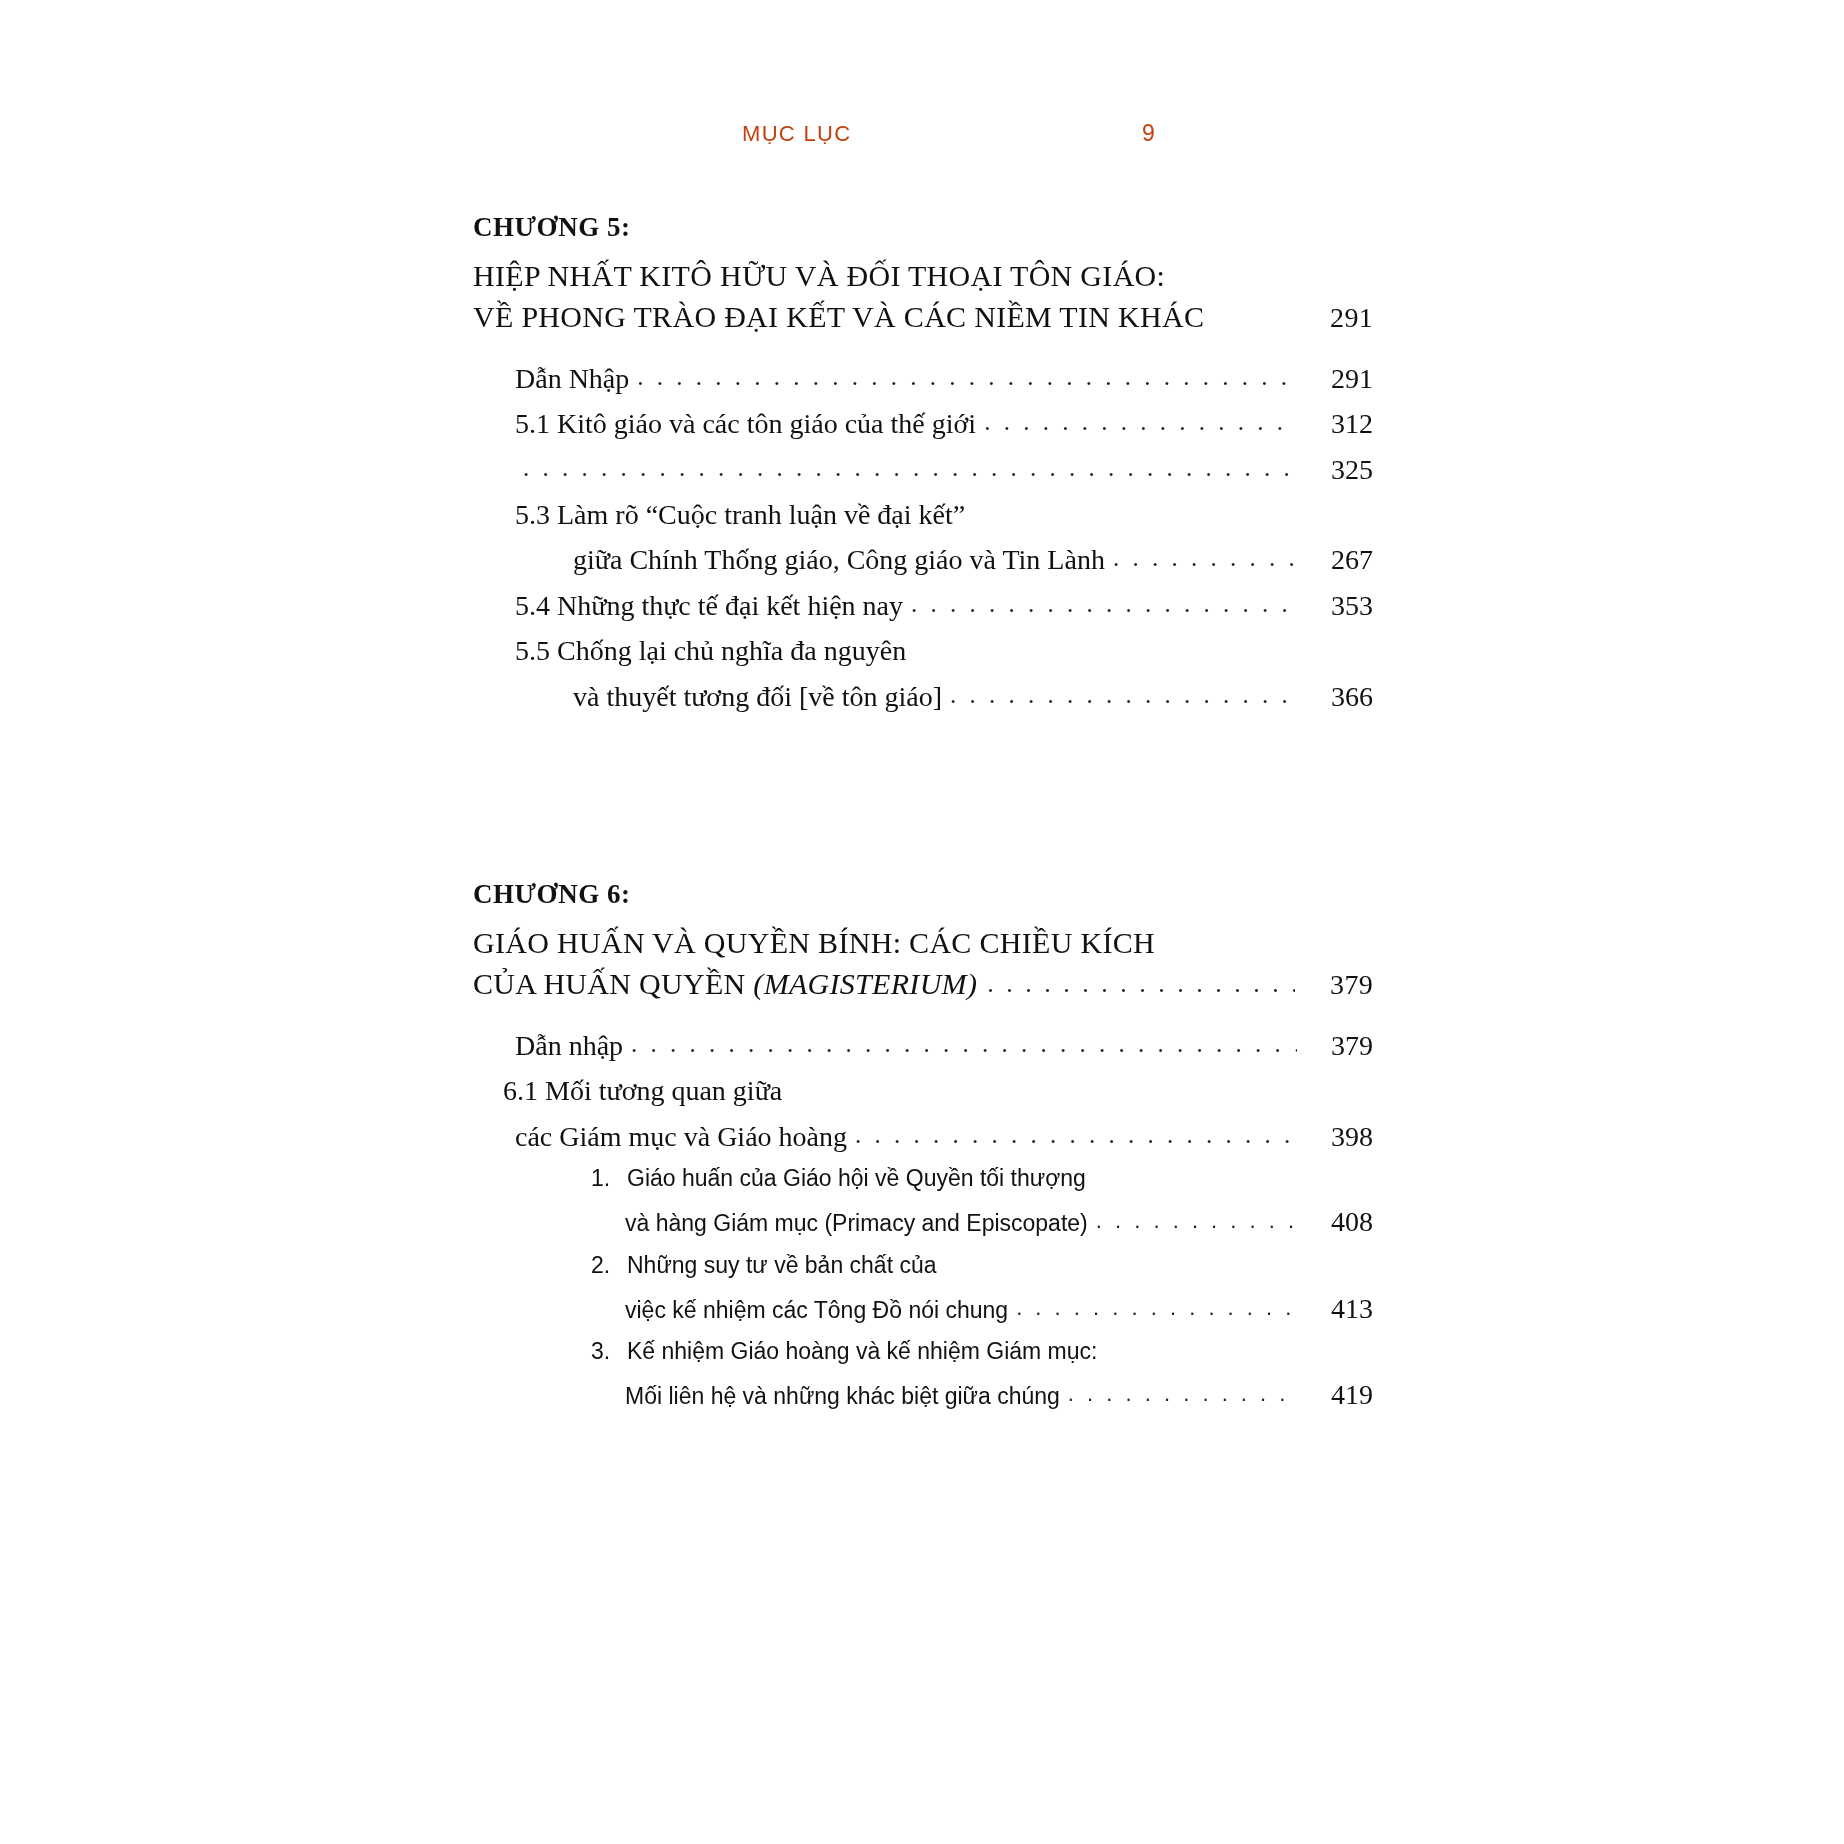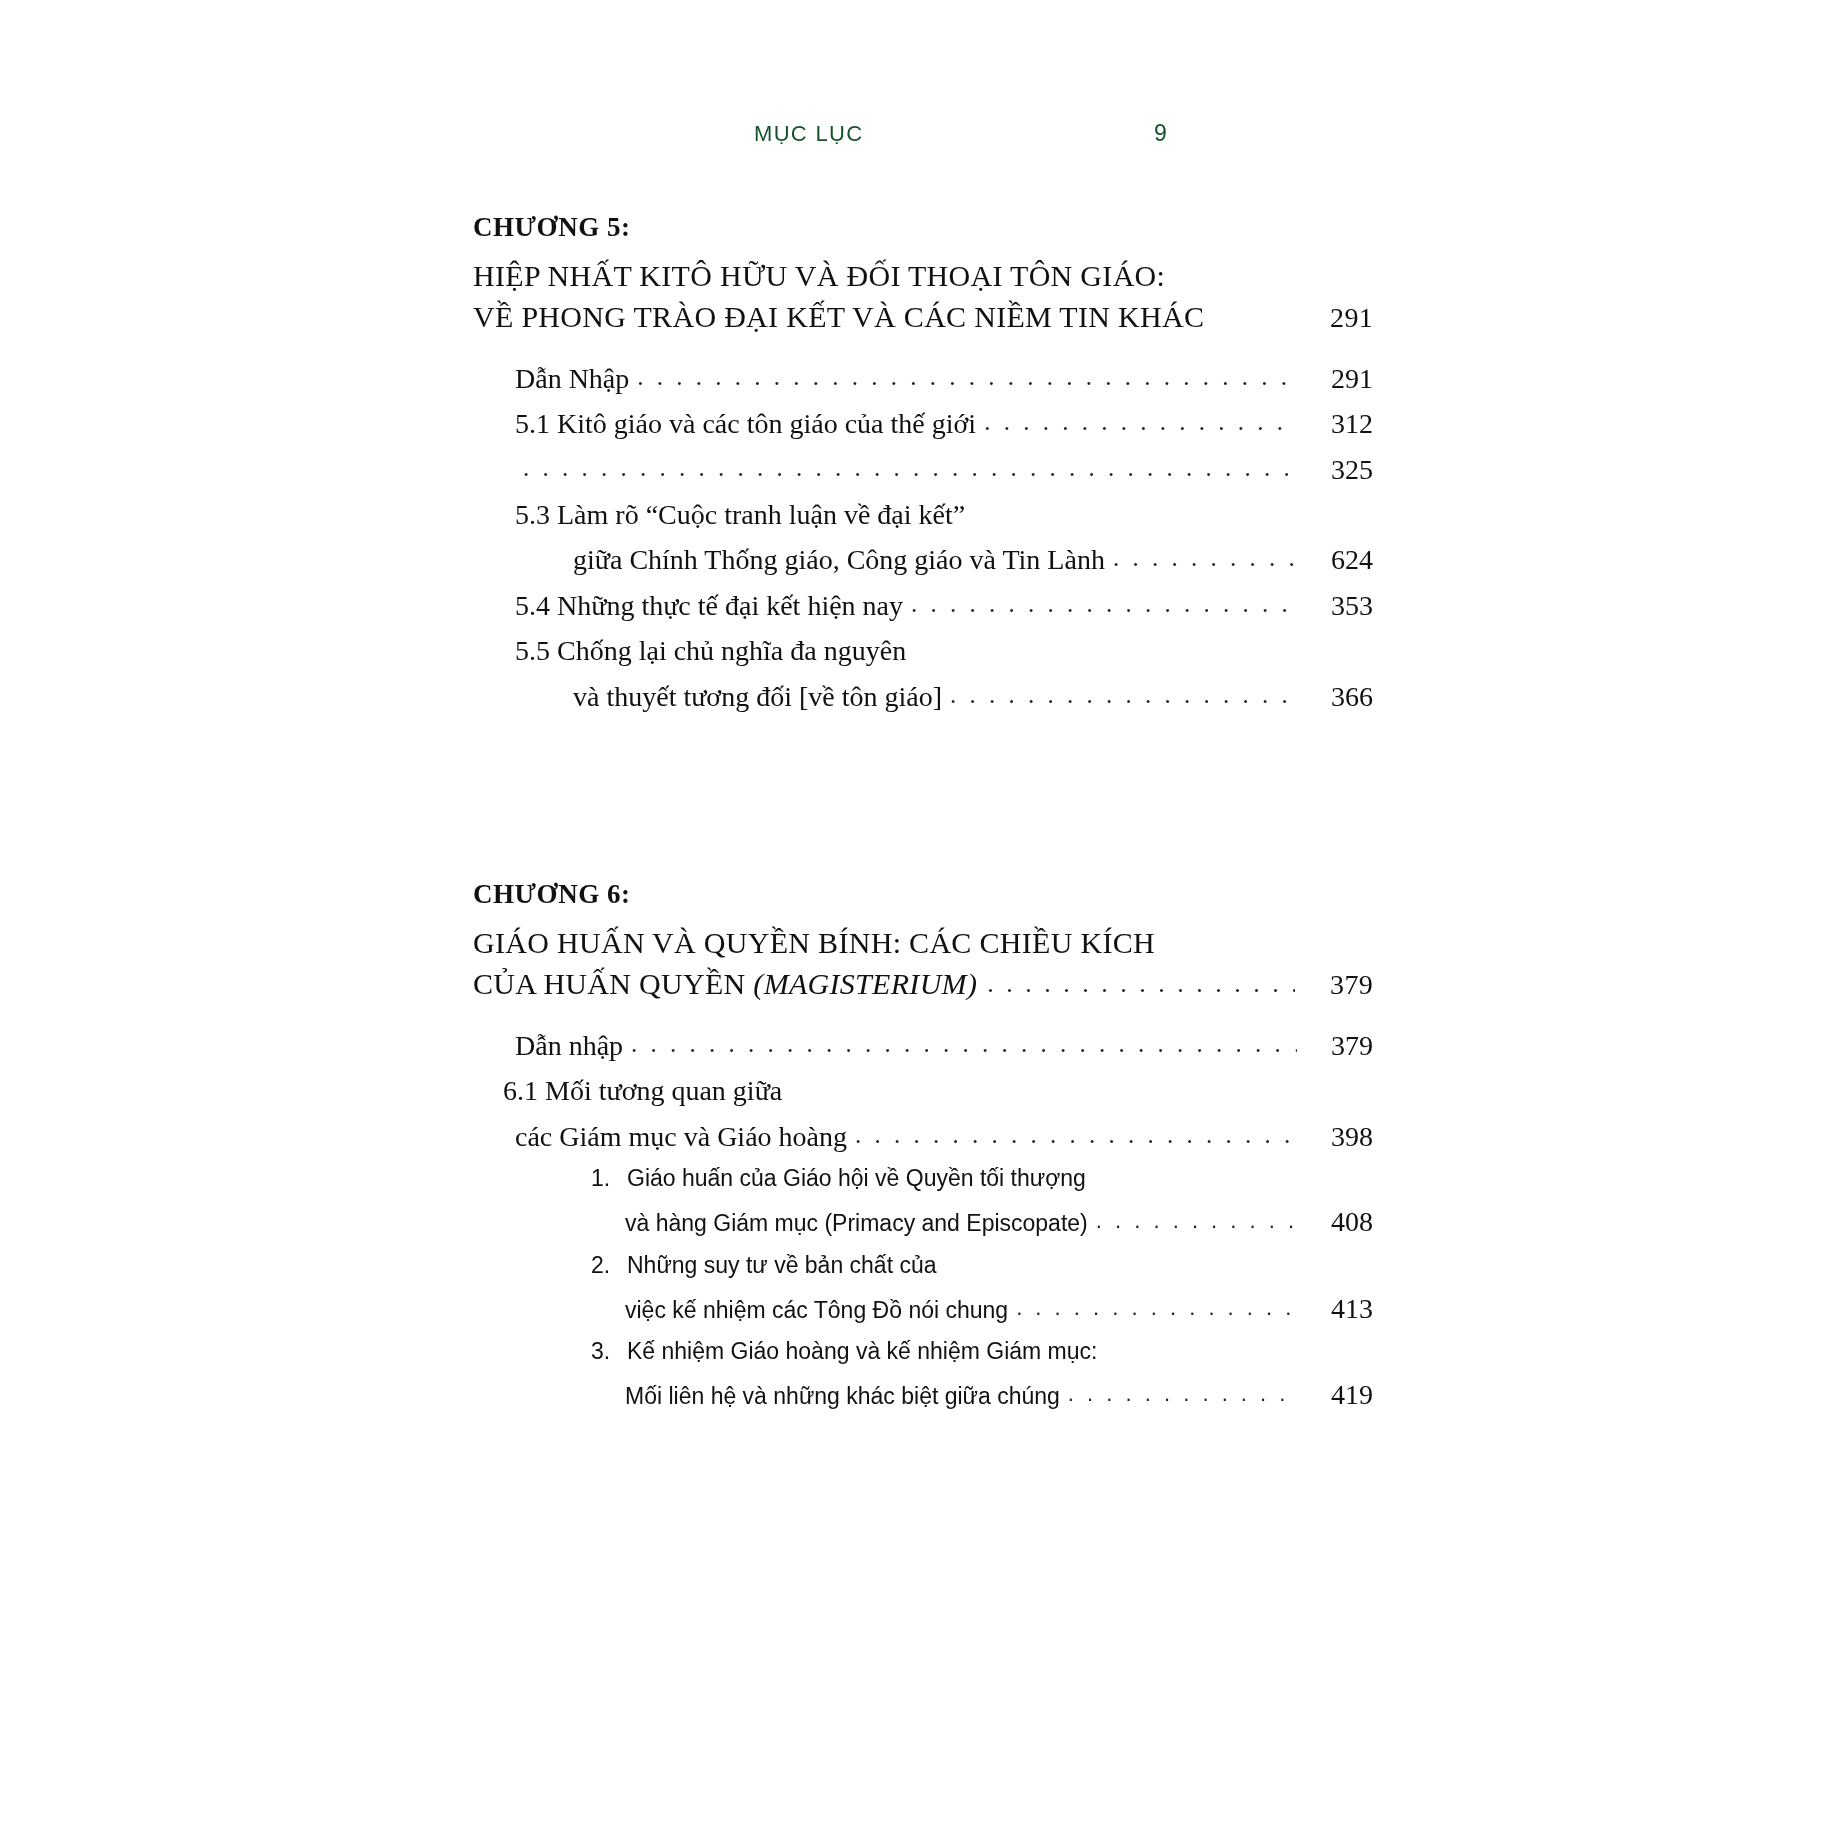--- a/index.html
+++ b/index.html
@@ -19,30 +19,30 @@
     position: absolute;
     left: 0; top: 0;
     width: 1844px;
     height: 1844px;
     box-sizing: border-box;
   }
 
   
   .running-head {
     position: absolute;
-    left: 464px;
+    left: 452px;
     top: 120px;
     width: 900px;
     display: flex;
     justify-content: space-between;
     align-items: baseline;
     font-family: "Liberation Sans", sans-serif;
     font-size: 22px;
     letter-spacing: 0.06em;
-    color: #14532d;
+    color: #c2410c;
   }
   .running-head .rh-title {
     margin-left: 290px;
   }
   .running-head .rh-page {
     margin-right: 196px;
     font-size: 23px;
   }
 
   
@@ -190,21 +190,21 @@
 
       <div class="entry lvl1 noleader">
         <span class="txt">5.3 Làm rõ “Cuộc tranh luận về đại kết”</span>
         <span class="leader"></span>
         <span class="pg"></span>
       </div>
 
       <div class="entry lvl2">
         <span class="txt">giữa Chính Thống giáo, Công giáo và Tin Lành</span>
         <span class="leader">. . . . . . . . . . . . . . . . . . . . . . . . . . . . . . . . . . . . . . . . . . . . . . . . . . . . . . . . . . . . . . . . . . . .</span>
-        <span class="pg">624</span>
+        <span class="pg">267</span>
       </div>
 
       <div class="entry lvl1">
         <span class="txt">5.4 Những thực tế đại kết hiện nay</span>
         <span class="leader">. . . . . . . . . . . . . . . . . . . . . . . . . . . . . . . . . . . . . . . . . . . . . . . . . . . . . . . . . . . . . . . . . . . .</span>
         <span class="pg">353</span>
       </div>
 
       <div class="entry lvl1 noleader">
         <span class="txt">5.5 Chống lại chủ nghĩa đa nguyên</span>

